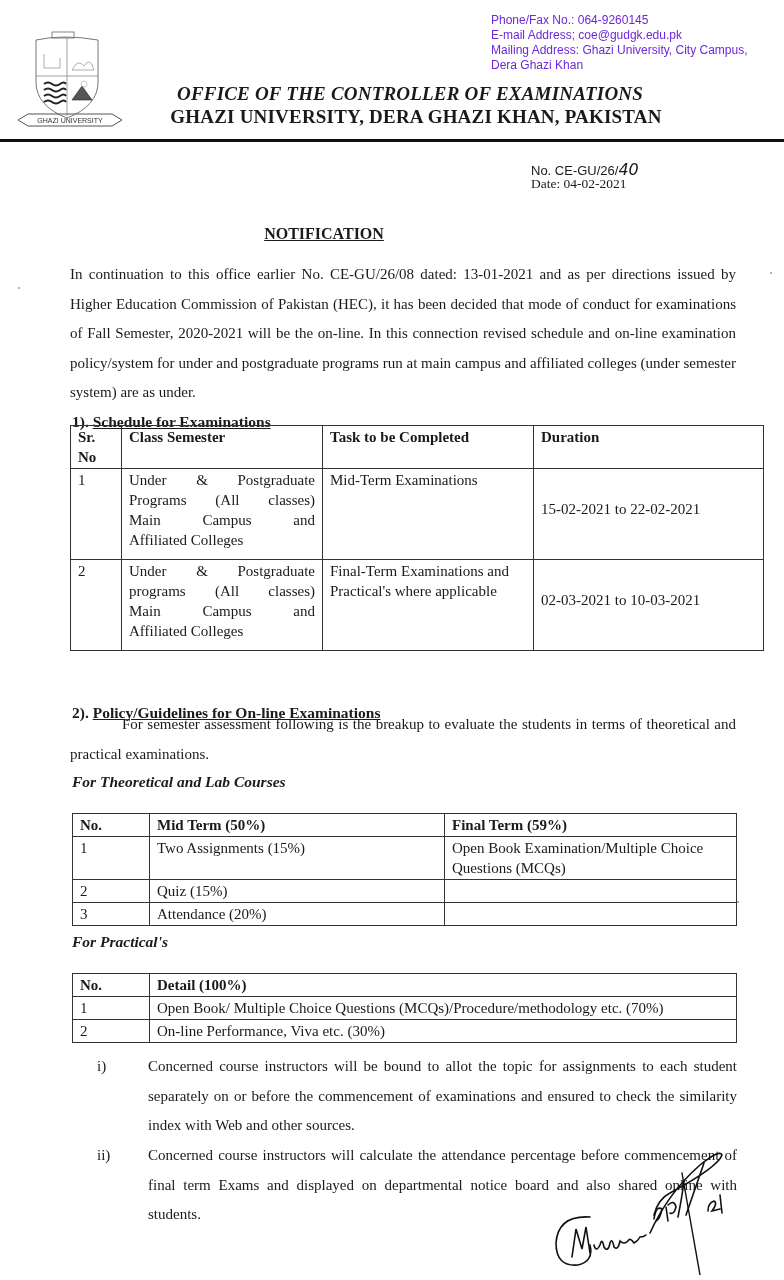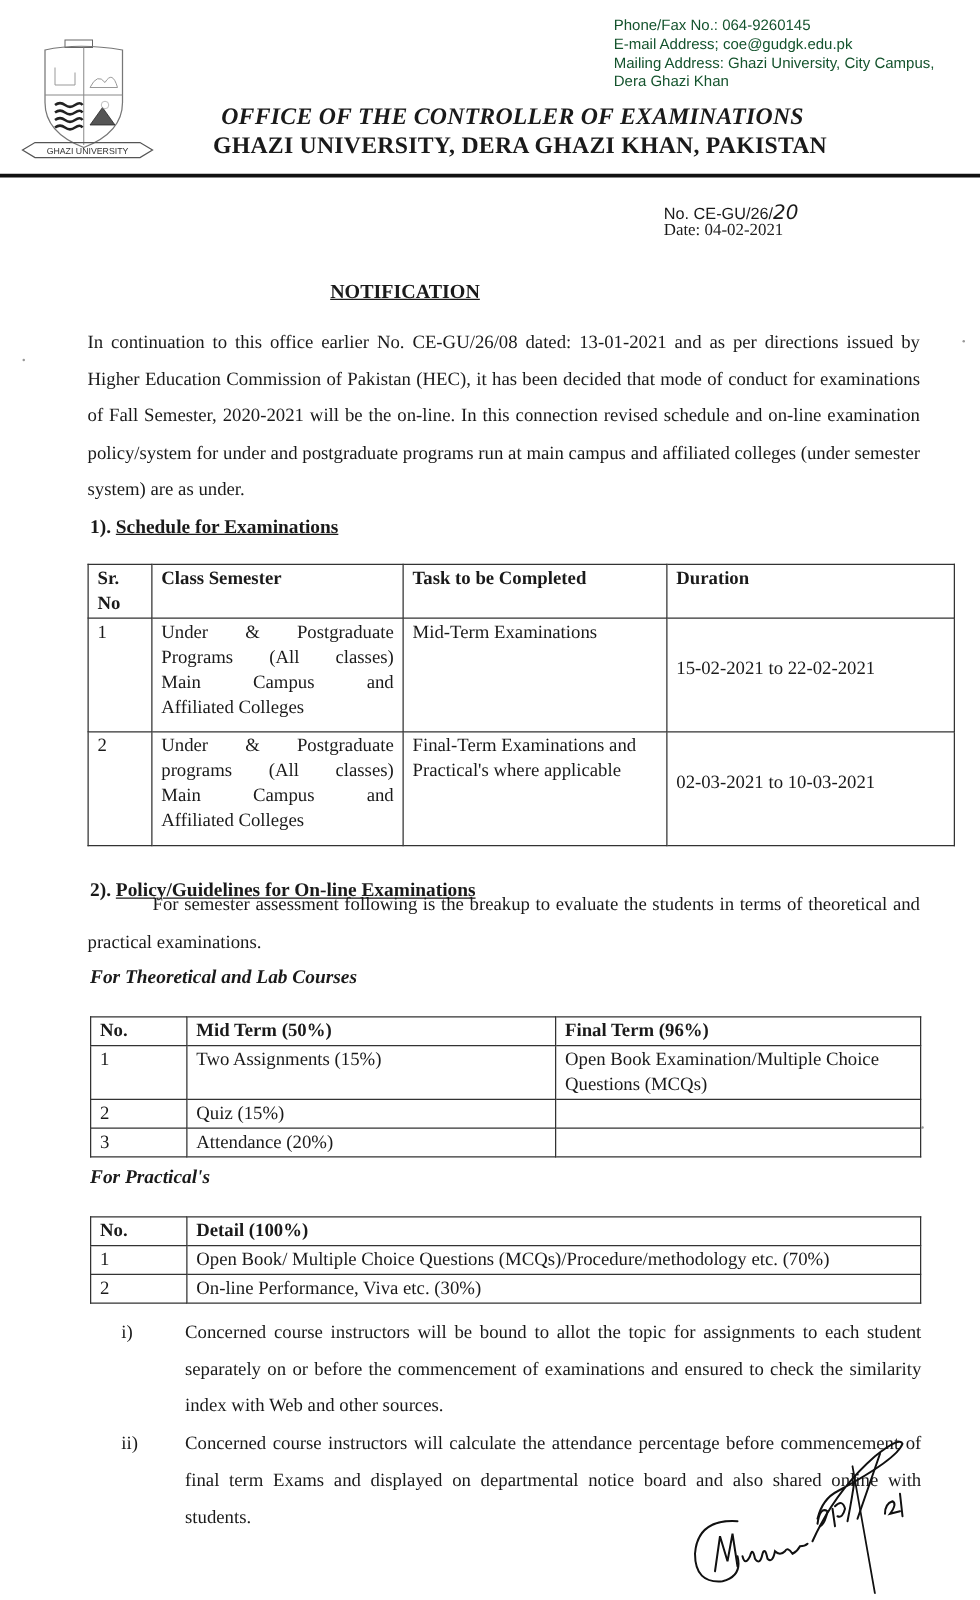--- a/index.html
+++ b/index.html
@@ -1,21 +1,21 @@
 <!DOCTYPE html>
 <html><head>
 <meta charset="utf-8">
 <style>
   html, body { margin: 0; padding: 0; background: #ffffff; }
   body { width: 784px; height: 1280px; position: relative; overflow: hidden; color: #1a1a1a; font-family: "Liberation Serif", serif; }
   .abs { position: absolute; }
 
   
   .logo { left: 14px; top: 30px; width: 112px; height: 100px; }
-  .contact { left: 491px; top: 13px; font-family: "Liberation Sans", sans-serif; font-size: 12px; line-height: 15px; color: #14532d; }
+  .contact { left: 491px; top: 13px; font-family: "Liberation Sans", sans-serif; font-size: 12px; line-height: 15px; color: #6d28d9; }
   .office-title { left: 0; width: 700px; top: 83px; text-align: center; font-style: italic; font-weight: bold; font-size: 19px; padding-left: 120px; box-sizing: border-box; letter-spacing: 0.2px; }
   .uni-title { left: 0; width: 712px; top: 106px; text-align: center; font-weight: bold; font-size: 19px; padding-left: 120px; box-sizing: border-box; letter-spacing: 0.2px; }
   .rule { left: 0; top: 139px; width: 784px; height: 3px; background: #111; }
 
   
   .refno { left: 531px; top: 160px; font-family: "Liberation Sans", sans-serif; font-size: 13px; }
   .refno .hand { font-style: italic; font-family: "DejaVu Sans", sans-serif; font-size: 16px; font-weight: 300; }
   .refdate { left: 531px; top: 176px; font-size: 13.5px; }
 
   .notif { left: 0; width: 628px; top: 225px; text-align: center; font-weight: bold; font-size: 16px; text-decoration: underline; padding-left: 20px; box-sizing: border-box; }
@@ -25,21 +25,21 @@
   .section-h { left: 72px; font-weight: bold; font-size: 15.5px; }
   .section-h .u { text-decoration: underline; }
 
   table.doc { position: absolute; border-collapse: collapse; font-size: 15px; line-height: 20px; }
   table.doc td, table.doc th { border: 1px solid #333; vertical-align: top; padding: 1px 7px; text-align: left; }
   table.doc th { font-weight: bold; }
   .just { text-align: justify; text-align-last: justify; }
   .just-normal { text-align: justify; margin-left: 36px; }
 
   
-  .t1 { left: 70px; top: 451px; width: 694px; }
+  .t1 { left: 70px; top: 425px; width: 694px; }
   .t1 th { height: 38px; padding-top: 2px; }
   .t1 td { height: 77px; }
   .t1 .col1 { width: 36px; }
   .t1 .col2 { width: 186px; }
   .t1 .col3 { width: 196px; }
   .t1 .dur { vertical-align: middle; padding-bottom: 12px; }
   .t1 .cls span { display: block; }
 
   .para2 { top: 710px; text-indent: 52px; }
   .sub-h { left: 72px; font-weight: bold; font-style: italic; font-size: 15.5px; }
@@ -95,21 +95,21 @@
   <div>E-mail Address; coe@gudgk.edu.pk</div>
   <div>Mailing Address: Ghazi University, City Campus,</div>
   <div>Dera Ghazi Khan</div>
 </div>
 
 <div class="abs office-title">OFFICE OF THE CONTROLLER OF EXAMINATIONS</div>
 <div class="abs uni-title">GHAZI UNIVERSITY, DERA GHAZI KHAN, PAKISTAN</div>
 <div class="abs rule"></div>
 
 <div class="abs refno">
-  <span>No. CE-GU/26/</span><span class="hand">20</span>
+  <span>No. CE-GU/26/</span><span class="hand">40</span>
 </div>
 <div class="abs refdate">Date: 04-02-2021</div>
 
 <div class="abs notif">NOTIFICATION</div>
 
 <div class="abs para para1">In continuation to this office earlier No. CE-GU/26/08 dated: 13-01-2021 and as per directions issued by Higher Education Commission of Pakistan (HEC), it has been decided that mode of conduct for examinations of Fall Semester, 2020-2021 will be the on-line. In this connection revised schedule and on-line examination policy/system for under and postgraduate programs run at main campus and affiliated colleges (under semester system) are as under.</div>
 
 <div class="abs section-h" style="top:413px;">
   <span>1).</span>
   <span class="u">Schedule for Examinations</span>
@@ -155,21 +155,21 @@
 
 <div class="abs para para2">For semester assessment following is the breakup to evaluate the students in terms of theoretical and practical examinations.</div>
 
 <div class="abs sub-h" style="top:773px;">For Theoretical and Lab Courses</div>
 
 <table class="doc t2">
   <tbody>
       <tr>
     <th class="col1 first">No.</th>
     <th class="col2">Mid Term (50%)</th>
-    <th>Final Term (96%)</th>
+    <th>Final Term (59%)</th>
   </tr>
   <tr>
     <td>1</td>
     <td>Two Assignments (15%)</td>
     <td class="just-normal">Open Book Examination/Multiple Choice Questions (MCQs)</td>
   </tr>
   <tr>
     <td>2</td>
     <td>Quiz (15%)</td>
     <td></td>

